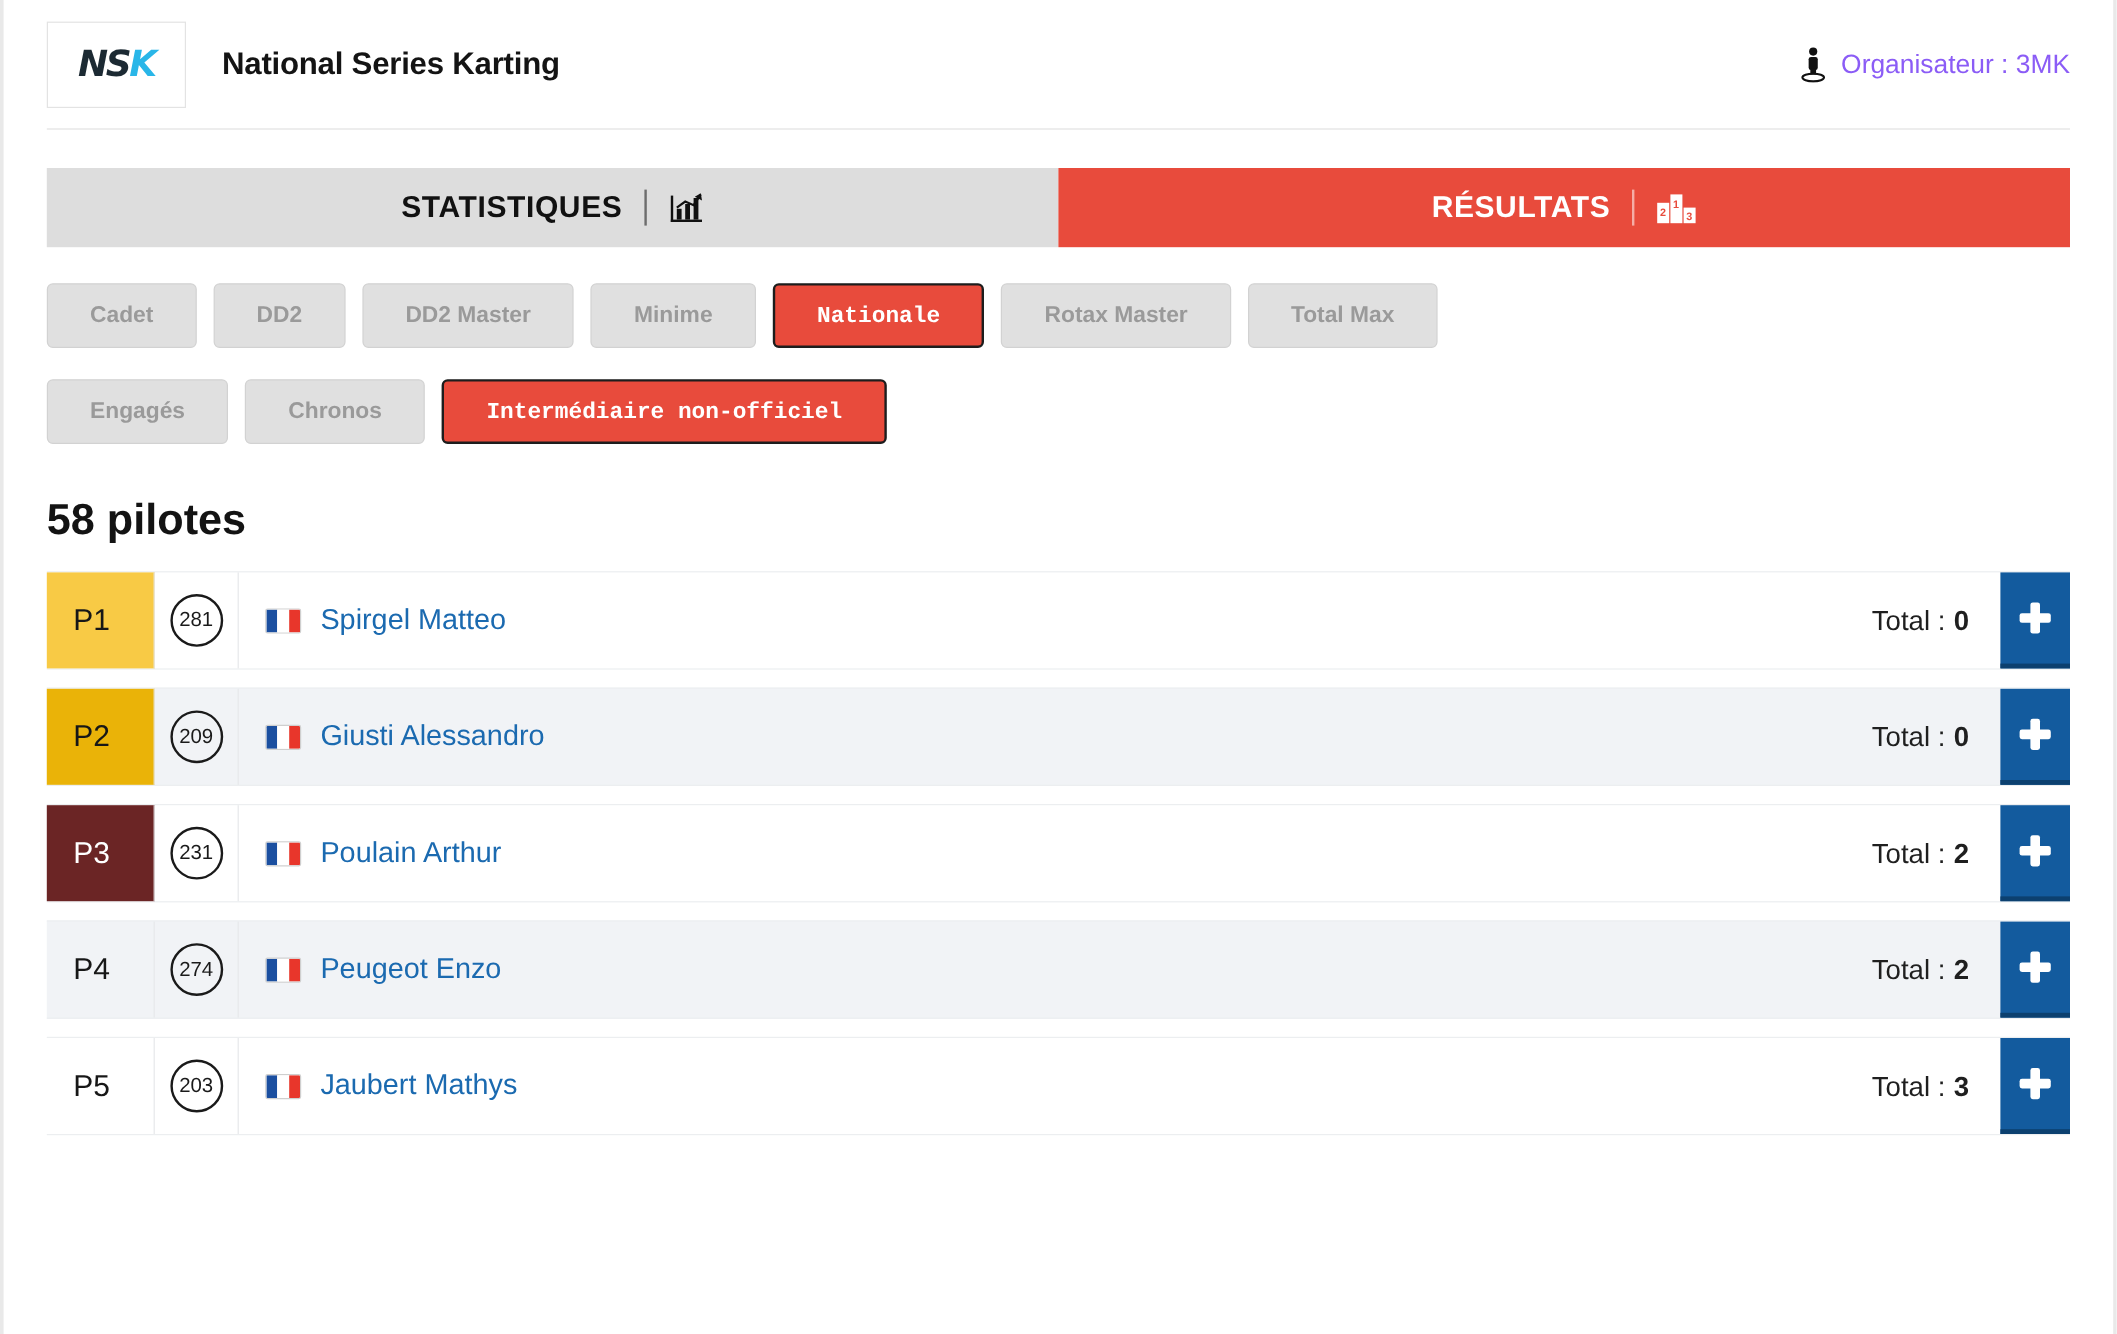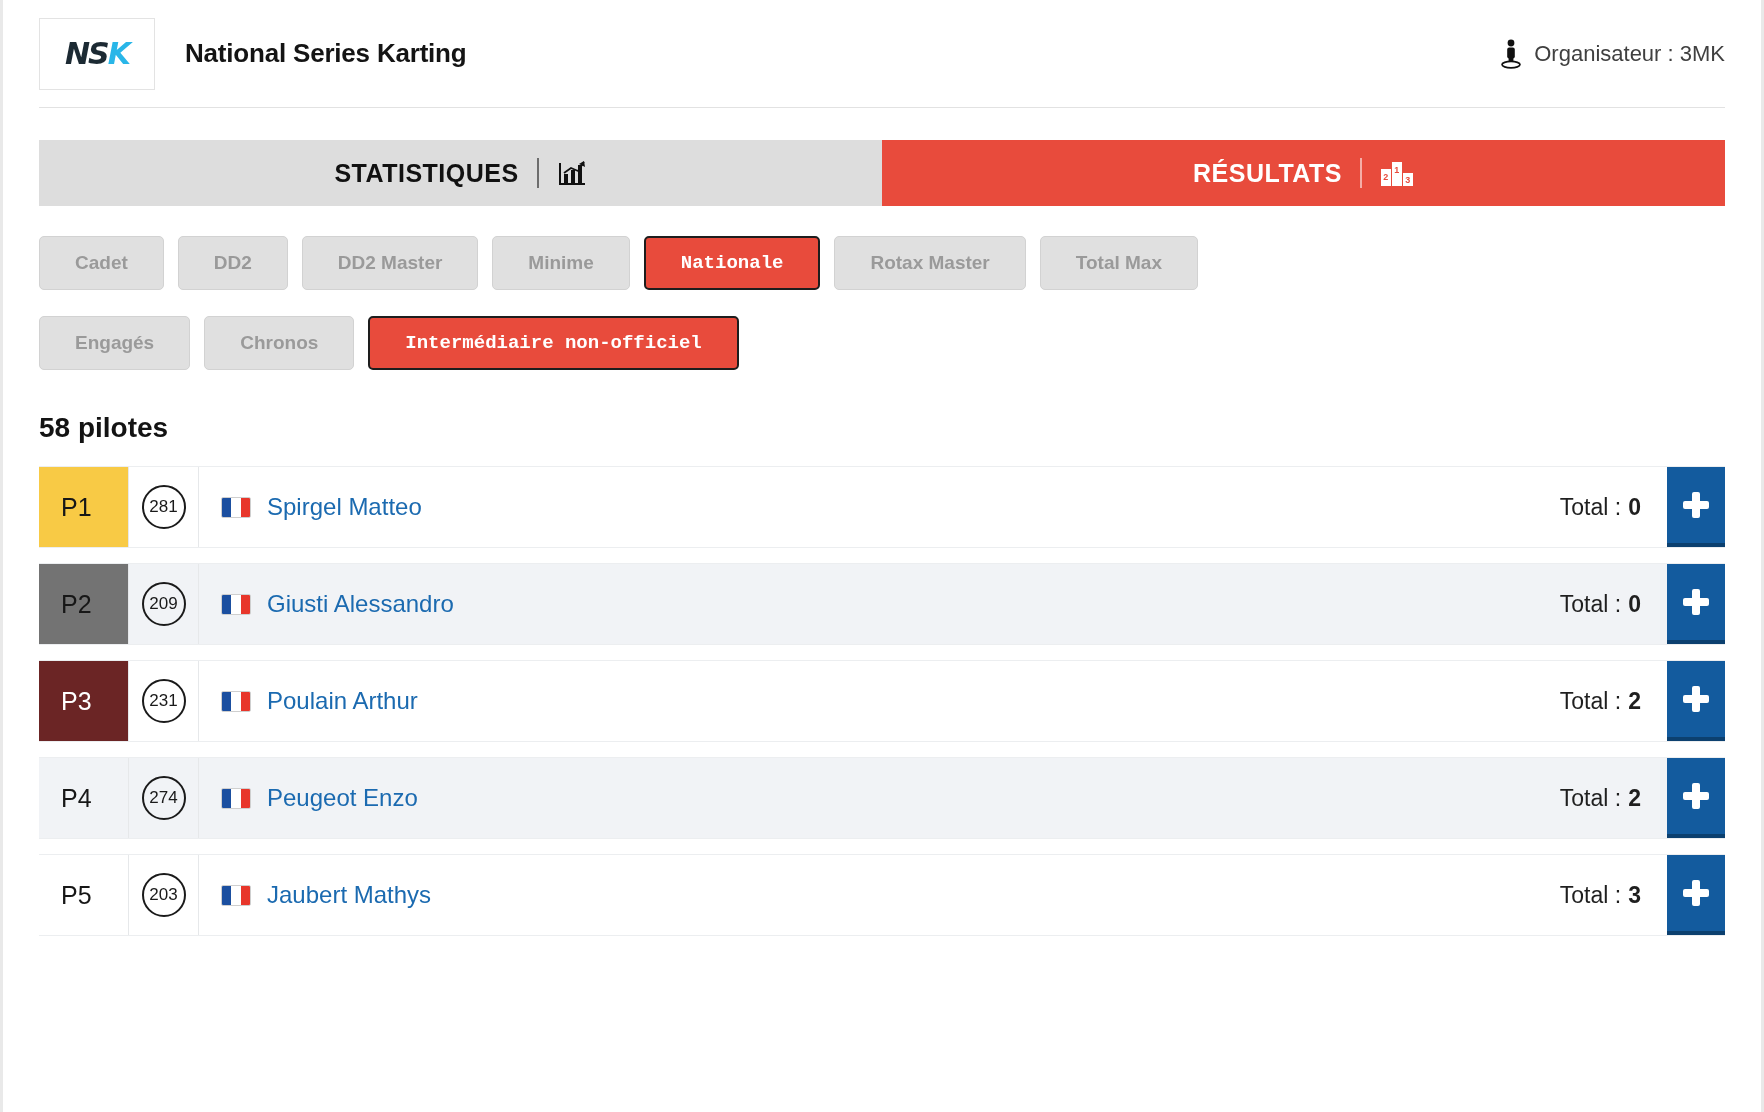--- a/index.html
+++ b/index.html
@@ -88,21 +88,21 @@
     color: #2e7cc4;
     margin-left: 6px;
     text-decoration: none;
     cursor: pointer;
   }
 
   .organiser {
     display: flex;
     align-items: center;
     font-size: 22px;
-    color: #404040;
+    color: #8b5cf6;
     white-space: nowrap;
     text-align: right;
   }
   .organiser svg { margin-right: 12px; }
 
   
   .tabs {
     display: flex;
     margin-top: 32px;
     height: 66px;
@@ -152,21 +152,21 @@
   .fbtn.on {
     background: #e84b3c;
     color: #ffffff;
     border: 2px solid #1d1d1d;
     font-family: Liberation Mono, monospace;
   }
 
   
   .count-heading {
     margin-top: 42px;
-    font-size: 28px;
+    font-size: 36px;
     font-weight: bold;
     color: #131313;
   }
 
   
   .results { margin-top: 22px; }
 
   .row {
     display: flex;
     align-items: stretch;
@@ -182,21 +182,21 @@
     width: 90px;
     flex: none;
     display: flex;
     align-items: center;
     padding-left: 22px;
     font-size: 25px;
     color: #171717;
     border-right: 1px solid #e6e8ea;
   }
   .pos.gold   { background: #f8ca45; color: #171717; }
-  .pos.silver { background: #737373; color: #171717; }
+  .pos.silver { background: #eab308; color: #171717; }
   .pos.bronze { background: #6b2525; color: #ffffff; }
 
   .num-cell {
     width: 70px;
     flex: none;
     display: flex;
     align-items: center;
     justify-content: center;
     border-right: 1px solid #e6e8ea;
   }

